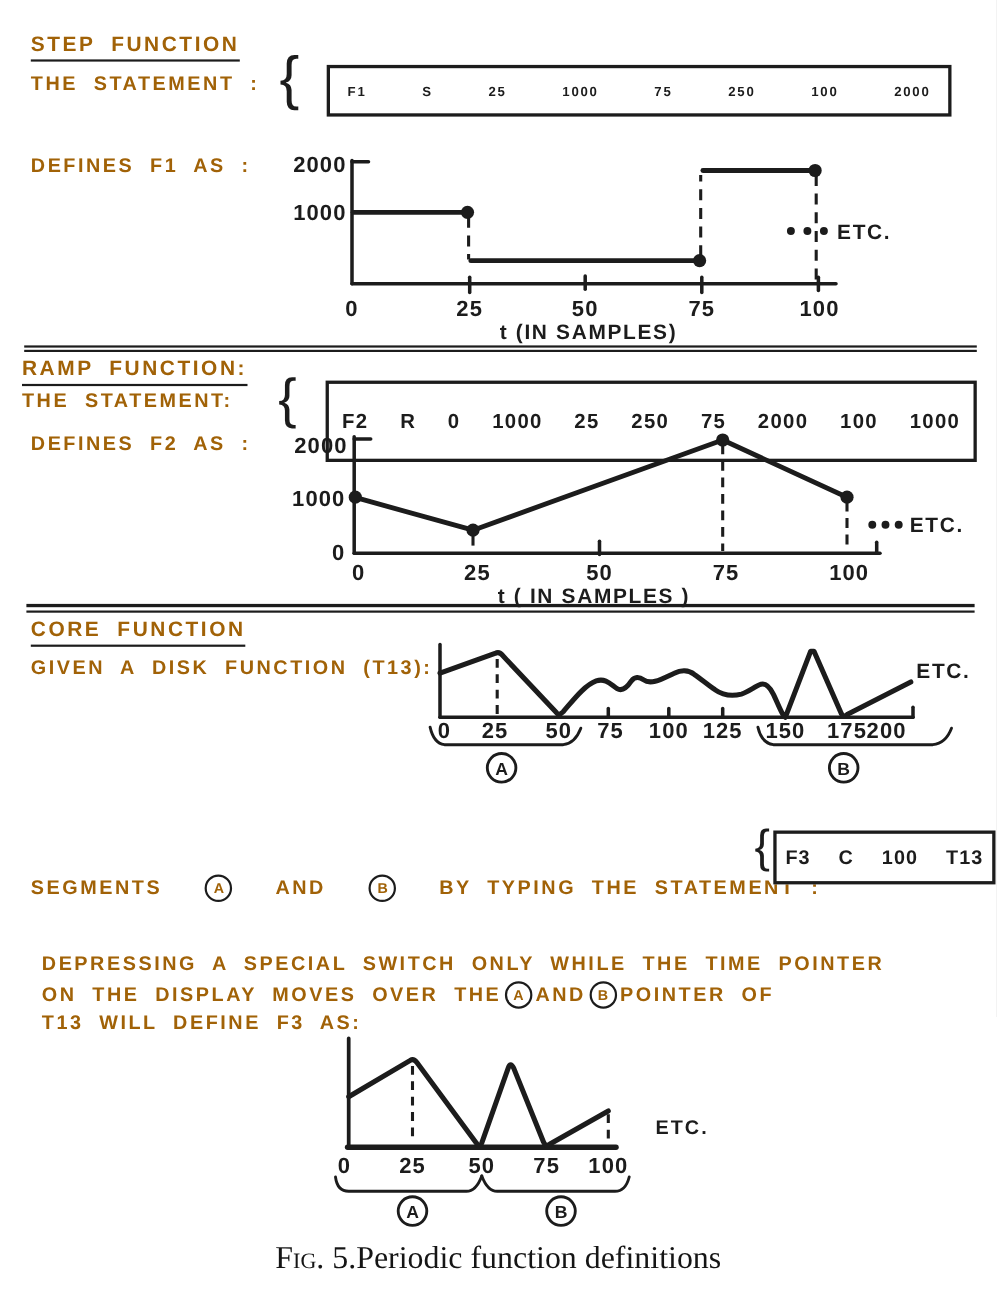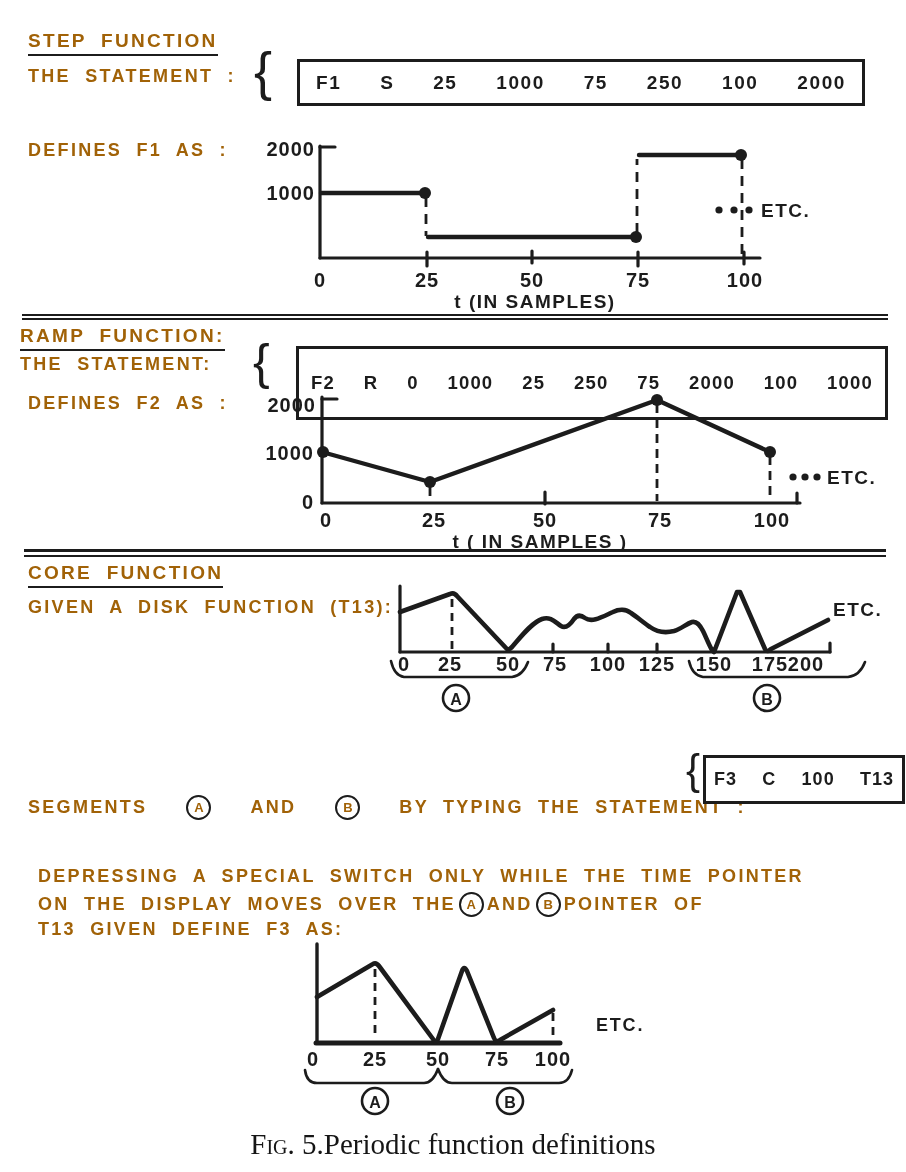--- a/index.html
+++ b/index.html
@@ -10,21 +10,21 @@
   }
   .abs { position:absolute; }
   .hand {
     font-weight:700; font-size:18px; letter-spacing:2.3px; word-spacing:7px;
     white-space:nowrap; color:#a16207;
   }
   .head { font-size:19px; border-bottom:2.6px solid #1c1c1c; padding-bottom:2px; }
   .stmtbox {
     position:absolute; border:3.5px solid #1c1c1c; background:#fff;
     display:flex; align-items:center; justify-content:space-between;
-    font-weight:700; font-size:19px; letter-spacing:1.6px; white-space:nowrap;
+    font-weight:700; font-size:12px; letter-spacing:1.6px; white-space:nowrap;
   }
   .brace { position:absolute; font-weight:400; color:#1c1c1c; line-height:1; letter-spacing:0; }
   .circ {
     display:inline-flex; align-items:center; justify-content:center;
     width:21px; height:21px; border:2.3px solid #1c1c1c; border-radius:50%;
     font-size:13px; font-weight:700; letter-spacing:0; word-spacing:0;
     vertical-align:-5px; margin:0 3px; flex:none;
   }
   .sep { position:absolute; height:2px; border-top:2.4px solid #1c1c1c; border-bottom:2.2px solid #1c1c1c; }
   .sep2 { position:absolute; height:3px; border-top:3px solid #1c1c1c; border-bottom:2.6px solid #1c1c1c; }
@@ -215,21 +215,21 @@
   </div>
 
   <div class="abs hand" style="left:38px; top:866px;">DEPRESSING A SPECIAL SWITCH ONLY WHILE THE TIME POINTER</div>
   <div class="abs hand" style="left:38px; top:892px; display:flex; align-items:center;">
     <span>ON THE DISPLAY MOVES OVER THE</span>
     <span class="circ">A</span>
     <span>AND</span>
     <span class="circ">B</span>
     <span>POINTER OF</span>
   </div>
-  <div class="abs hand" style="left:38px; top:919px;">T13 GIVEN DEFINE F3 AS:</div>
+  <div class="abs hand" style="left:38px; top:919px;">T13 WILL DEFINE F3 AS:</div>
 
   <svg style="left:296px; top:938px;" width="384" height="180" viewBox="296 938 384 180">
     <g stroke="#1c1c1c" stroke-width="3.4" fill="none" stroke-linecap="round">
       <path d="M317,944 V1043"></path>
       <path d="M316,1043 H560" stroke-width="5"></path>
     </g>
     <path d="M317,997 L373,964 Q376,962 379,966 L433,1039 Q436,1044 438,1039 L462,971 Q464,965 467,971 L494,1038 Q496,1043 500,1040 L553,1010" stroke="#1c1c1c" stroke-width="4.6" fill="none" stroke-linejoin="round" stroke-linecap="round"></path>
     <g stroke="#1c1c1c" stroke-width="2.8" fill="none" stroke-dasharray="8 6">
       <path d="M375,969 V1039"></path>
       <path d="M553,1013 V1040"></path>

